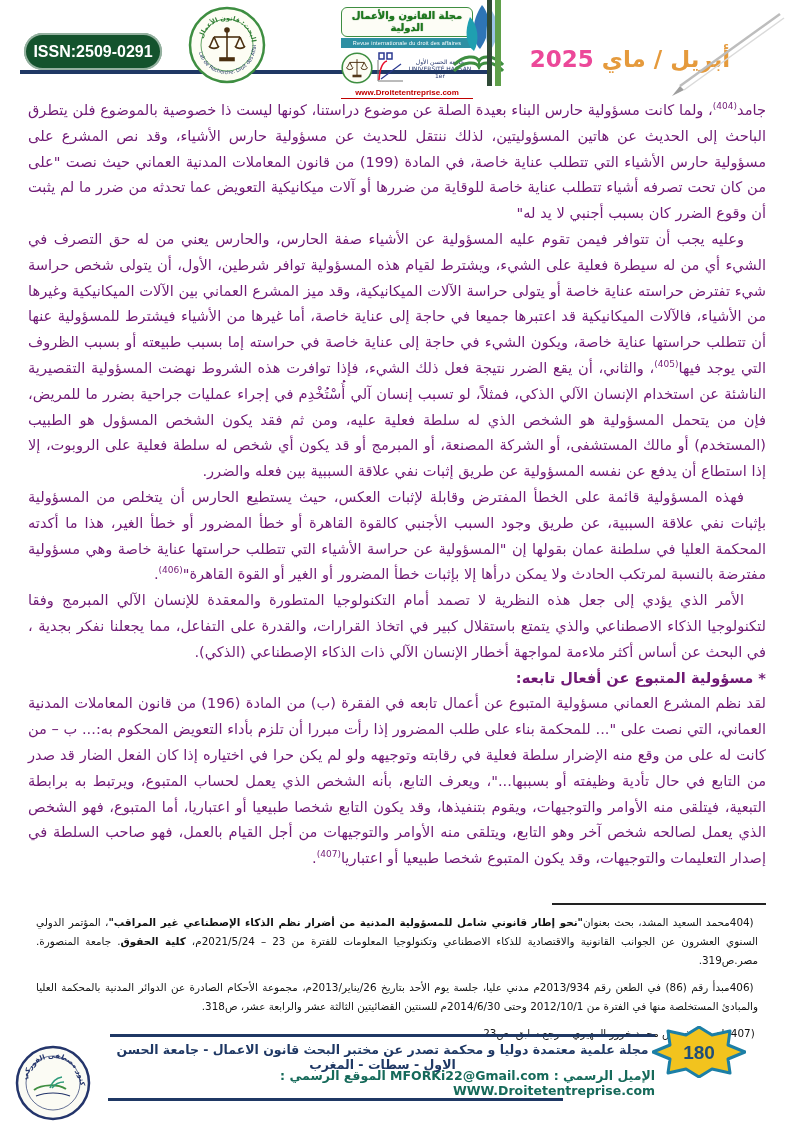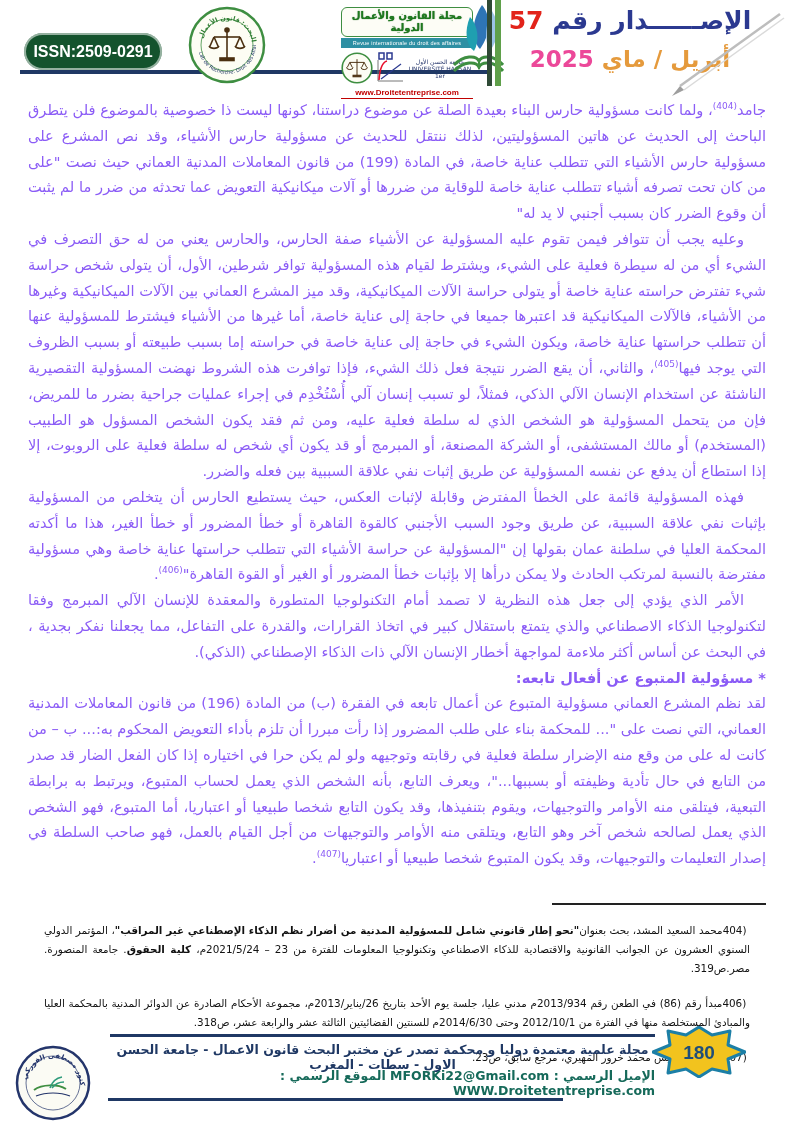--- a/index.html
+++ b/index.html
@@ -44,34 +44,34 @@
   .issue-line1 .num57{color:#E2231A;}
   .issue-line2{
     position:absolute;left:505px;top:46px;width:250px;direction:rtl;text-align:center;
     color:#E59A3C;font-weight:bold;font-size:23px;white-space:nowrap;
   }
   .issue-line2 .year{color:#ec4899;}
   .pen-svg{position:absolute;left:648px;top:8px;}
   
   .bodytxt{
     position:absolute;left:28px;top:97px;width:738px;direction:rtl;text-align:justify;
-    font-size:14.6px;line-height:25.8px;color:#8b5cf6;
+    font-size:14.6px;line-height:25.8px;color:#701a75;
   }
   .bodytxt p{margin:0;}
   .bodytxt p.ind{text-indent:22px;}
   .bodytxt sup{font-size:9px;line-height:0;}
   .b{font-weight:bold;}
   .sec-head{font-weight:bold;margin:0;}
   
   .footnotes{
     position:absolute;left:28px;top:903px;width:738px;direction:rtl;text-align:justify;
     font-size:10.4px;line-height:19px;color:#111;
   }
   .fn-rule{width:214px;height:2px;background:#222;margin:0 0 6px 0;}
-  .footnotes .fn{margin:16px;}
+  .footnotes .fn{margin:8px;}
   
   .ft-rule-top{position:absolute;left:110px;top:1034px;width:545px;height:3px;background:#1F3864;}
   .ft-rule-bot{position:absolute;left:108px;top:1098px;width:455px;height:3px;background:#1F3864;}
   .ft-line1{
     position:absolute;left:110px;top:1042px;width:545px;direction:rtl;text-align:center;
     color:#1F3864;font-weight:bold;font-size:12.5px;
   }
   .ft-line2{
     position:absolute;left:110px;top:1068px;width:545px;direction:rtl;text-align:right;
     color:#166A5A;font-weight:bold;font-size:12.5px;
@@ -160,25 +160,20 @@
       <path d="M40,8 C32,24 33,40 38,48 C47,36 48,20 40,8 Z" fill="#9DC3E6"></path>
       <path d="M18,14 C12,28 14,42 22,48 C28,38 26,22 18,14 Z" fill="#1F9FB0"></path>
       <path d="M2,62 C12,52 24,52 27,58 C30,52 42,52 51,62" fill="none" stroke="#3E8E41" stroke-width="3"></path>
       <path d="M2,68 C12,58 24,58 27,64 C30,58 42,58 51,68" fill="none" stroke="#3E8E41" stroke-width="3"></path>
       <line x1="27" y1="58" x2="27" y2="66" stroke="#3E8E41" stroke-width="2"></line>
     </svg>
 
     <div class="vbar1"></div>
     <div class="vbar2"></div>
 
-    <div class="issue-line1">
-      <span>الإصــــــدار رقم</span>
-      <span> </span>
-      <span class="num57">57</span>
-    </div>
     <div class="issue-line2">
       <span>أبريل / ماي</span>
       <span> </span>
       <span class="year">2025</span>
     </div>
 
     <svg class="pen-svg" width="140" height="90" viewBox="0 0 140 90">
       <line x1="132" y1="6" x2="32" y2="78" stroke="#BDBDBD" stroke-width="2.5"></line>
       <line x1="136" y1="10" x2="36" y2="82" stroke="#DADADA" stroke-width="1.5"></line>
       <polygon points="32,78 36,82 24,88" fill="#9E9E9E"></polygon>

